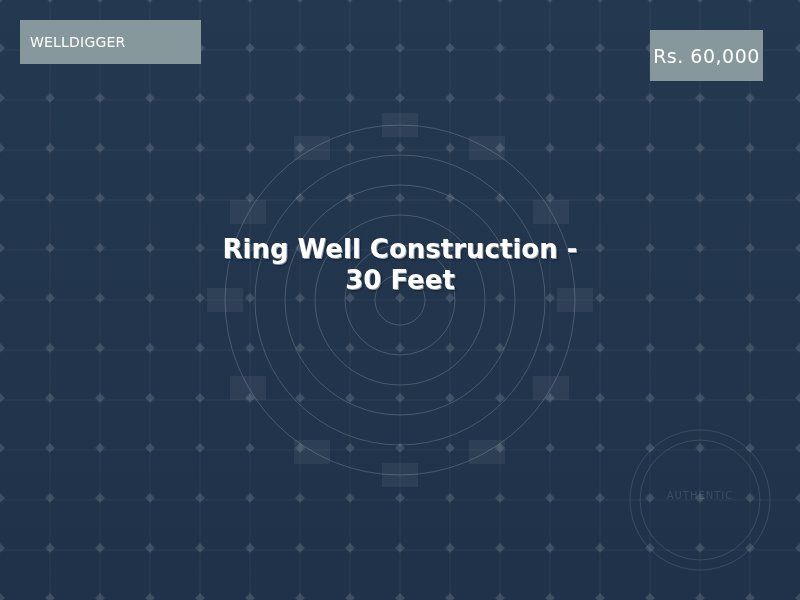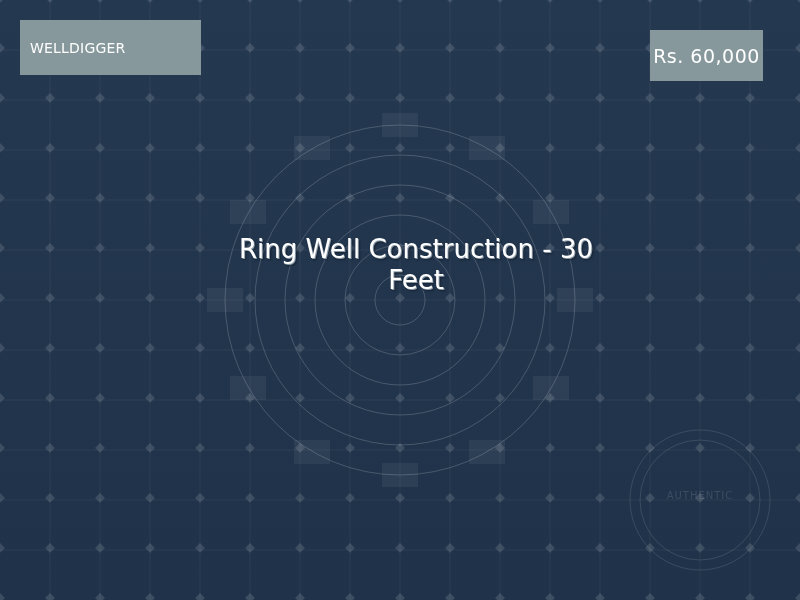--- a/index.html
+++ b/index.html
@@ -3,34 +3,34 @@
   <meta charset="utf-8">
   <style>
     html, body { margin:0; padding:0; }
     body {
       width:800px; height:600px; overflow:hidden; position:relative;
       background: linear-gradient(180deg, #243850 0%, #1f3249 100%);
       font-family: "DejaVu Sans", sans-serif;
     }
     .grid-svg { position:absolute; left:0; top:0; width:800px; height:600px; }
     .brand {
-      position:absolute; left:20px; top:20px; width:181px; height:55px;
+      position:absolute; left:20px; top:20px; width:181px; height:44px;
       background:#87989c; color:#ffffff; font-size:14px;
       display:flex; align-items:center; padding-left:10px; box-sizing:border-box;
       letter-spacing:0.2px;
     }
     .price {
       position:absolute; left:650px; top:30px; width:113px; height:51px;
       background:#87989c; color:#ffffff; font-size:19px;
       display:flex; align-items:center; justify-content:center; box-sizing:border-box;
       letter-spacing:0.5px;
     }
     .title {
-      position:absolute; left:216px; top:234px; width:400px;
-      text-align:center; color:#ffffff; font-size:26px; font-weight:normal; line-height:31px;
+      position:absolute; left:200px; top:234px; width:400px;
+      text-align:center; color:#ffffff; font-size:26px; font-weight:bold; line-height:31px;
       text-shadow: 1px 1px 0 #8a9aa8, 2px 2px 2px rgba(0,0,0,0.4);
     }
     .stamp-text {
       position:absolute; left:630px; top:490px; width:140px; text-align:center;
       color:rgba(255,255,255,0.12); font-size:10px; letter-spacing:1px;
     }
   </style>
 </head>
 <body>
 

